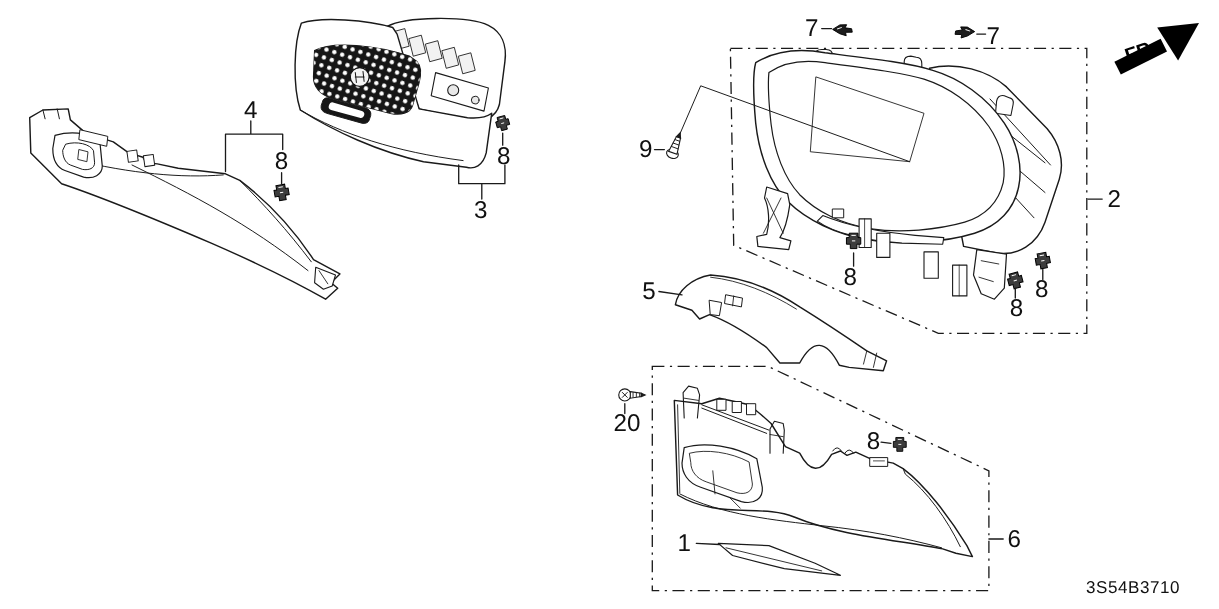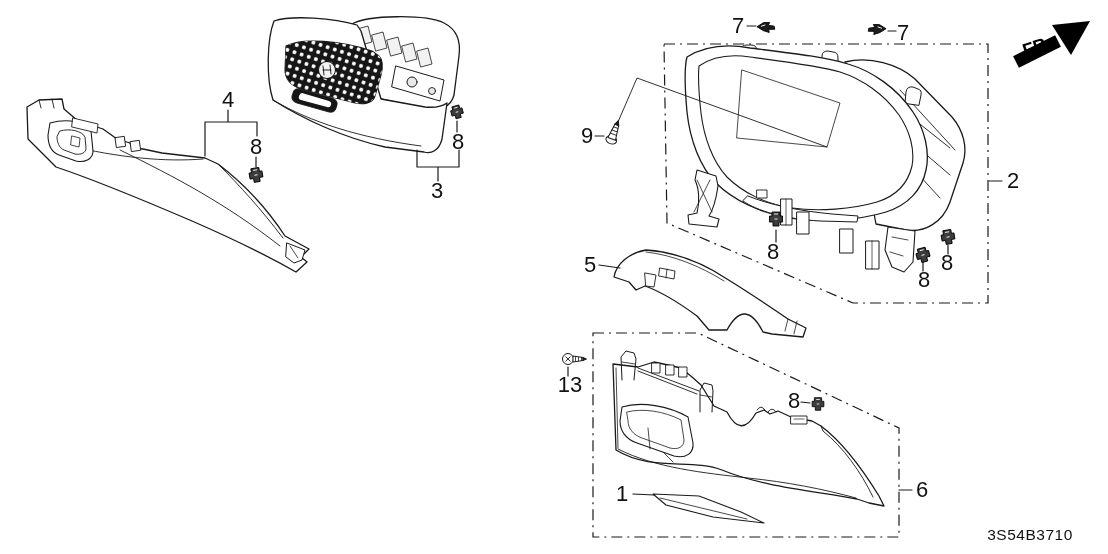--- a/index.html
+++ b/index.html
@@ -222,18 +222,18 @@
   <div class="callout" style="left:922px;top:490px;">6</div>
   <div class="callout" style="left:738px;top:26px;">7</div>
   <div class="callout" style="left:903px;top:33px;">7</div>
   <div class="callout" style="left:256px;top:147px;">8</div>
   <div class="callout" style="left:458px;top:142px;">8</div>
   <div class="callout" style="left:773px;top:252px;">8</div>
   <div class="callout" style="left:924px;top:280px;">8</div>
   <div class="callout" style="left:947px;top:263px;">8</div>
   <div class="callout" style="left:794px;top:401px;">8</div>
   <div class="callout" style="left:587px;top:136px;">9</div>
-  <div class="callout" style="left:570px;top:385px;">13</div>
+  <div class="callout" style="left:570px;top:385px;">20</div>
 
   <div class="fr-label" style="left:1037px;top:47px;">FR.</div>
 
   <div class="part-code" style="left:1030px;top:535px;">3S54B3710</div>
 </div>
 
 </body></html>

